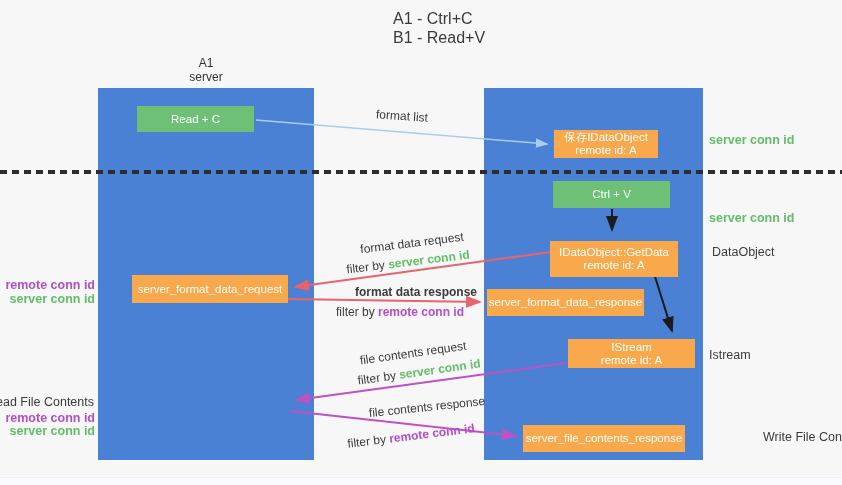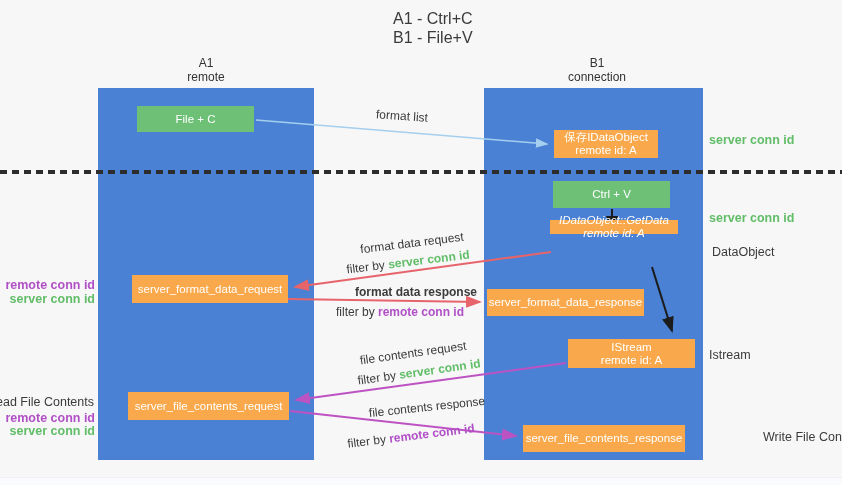--- a/index.html
+++ b/index.html
@@ -32,30 +32,26 @@
 
   .bottom-fade{position:absolute; left:0; right:0; bottom:0; height:7px; background:#fafbfe; border-top:1px solid #edeff5; z-index:0;}
 </style>
 </head>
 <body>
 
 <div class="canvas">
 
   <div class="title">
     <div>A1 - Ctrl+C</div>
-    <div>B1 - File+V</div>
+    <div>B1 - Read+V</div>
   </div>
 
   <div class="col-header left">
     <div>A1</div>
-    <div>remote</div>
-  </div>
-  <div class="col-header right">
-    <div>B1</div>
-    <div>connection</div>
+    <div>server</div>
   </div>
 
   <div class="lifeline left"></div>
   <div class="lifeline right"></div>
 
   <svg class="arrows" width="842" height="485">
     <defs>
       <marker id="mBlue" markerWidth="9" markerHeight="7" refX="7" refY="3" orient="auto">
           <path d="M0,0 L8,3 L0,6 z" fill="#a5cfee"></path>
         </marker>
@@ -73,53 +69,50 @@
     <line x1="256" y1="120" x2="547" y2="144" stroke="#a5cfee" stroke-width="1.6" marker-end="url(#mBlue)"></line>
     <line x1="612" y1="209" x2="612" y2="230" stroke="#1c1c1c" stroke-width="2" marker-end="url(#mBlk)"></line>
     <line x1="551" y1="252" x2="295" y2="287" stroke="#e6646a" stroke-width="2" marker-end="url(#mRed)"></line>
     <line x1="288" y1="299" x2="480" y2="302" stroke="#e6646a" stroke-width="2" marker-end="url(#mRed)"></line>
     <line x1="652" y1="267" x2="672" y2="331" stroke="#1c1c1c" stroke-width="2" marker-end="url(#mBlk)"></line>
     <line x1="566" y1="363" x2="296" y2="400" stroke="#bd53c3" stroke-width="2" marker-end="url(#mMag)"></line>
     <line x1="290" y1="411" x2="516" y2="436" stroke="#bd53c3" stroke-width="2" marker-end="url(#mMag)"></line>
   </svg>
 
   <div class="box green" style="left:137px; top:106px; width:117px; height:26px;">
-    <div>File + C</div>
+    <div>Read + C</div>
   </div>
 
   <div class="box orange" style="left:554px; top:130px; width:104px; height:28px;">
     <div>保存IDataObject</div>
     <div>remote id: A</div>
   </div>
 
   <div class="box green" style="left:553px; top:181px; width:117px; height:27px;">
     <div>Ctrl + V</div>
   </div>
 
-  <div class="box orange" style="left:550px; top:220px; width:128px; height:14px;font-style:italic;">
+  <div class="box orange" style="left:550px; top:241px; width:128px; height:36px;">
     <div>IDataObject::GetData</div>
     <div>remote id: A</div>
   </div>
 
   <div class="box orange" style="left:487px; top:289px; width:157px; height:27px;">
     <div>server_format_data_response</div>
   </div>
 
   <div class="box orange" style="left:132px; top:275px; width:156px; height:28px;">
     <div>server_format_data_request</div>
   </div>
 
   <div class="box orange" style="left:568px; top:339px; width:127px; height:29px;">
     <div>IStream</div>
     <div>remote id: A</div>
   </div>
 
-  <div class="box orange" style="left:128px; top:392px; width:161px; height:28px;">
-    <div>server_file_contents_request</div>
-  </div>
 
   <div class="box orange" style="left:523px; top:425px; width:162px; height:27px;">
     <div>server_file_contents_response</div>
   </div>
 
   <div class="lbl ctr" style="left:402px; top:116px; transform:translate(-50%,-50%) rotate(4deg);">format list</div>
 
   <div class="lbl ctr" style="left:412px; top:243px; transform:translate(-50%,-50%) rotate(-7deg);">format data request</div>
   <div class="lbl ctr" style="left:408px; top:262px; transform:translate(-50%,-50%) rotate(-7deg);">
     <span>filter by </span><span class="green-t">server conn id</span>

